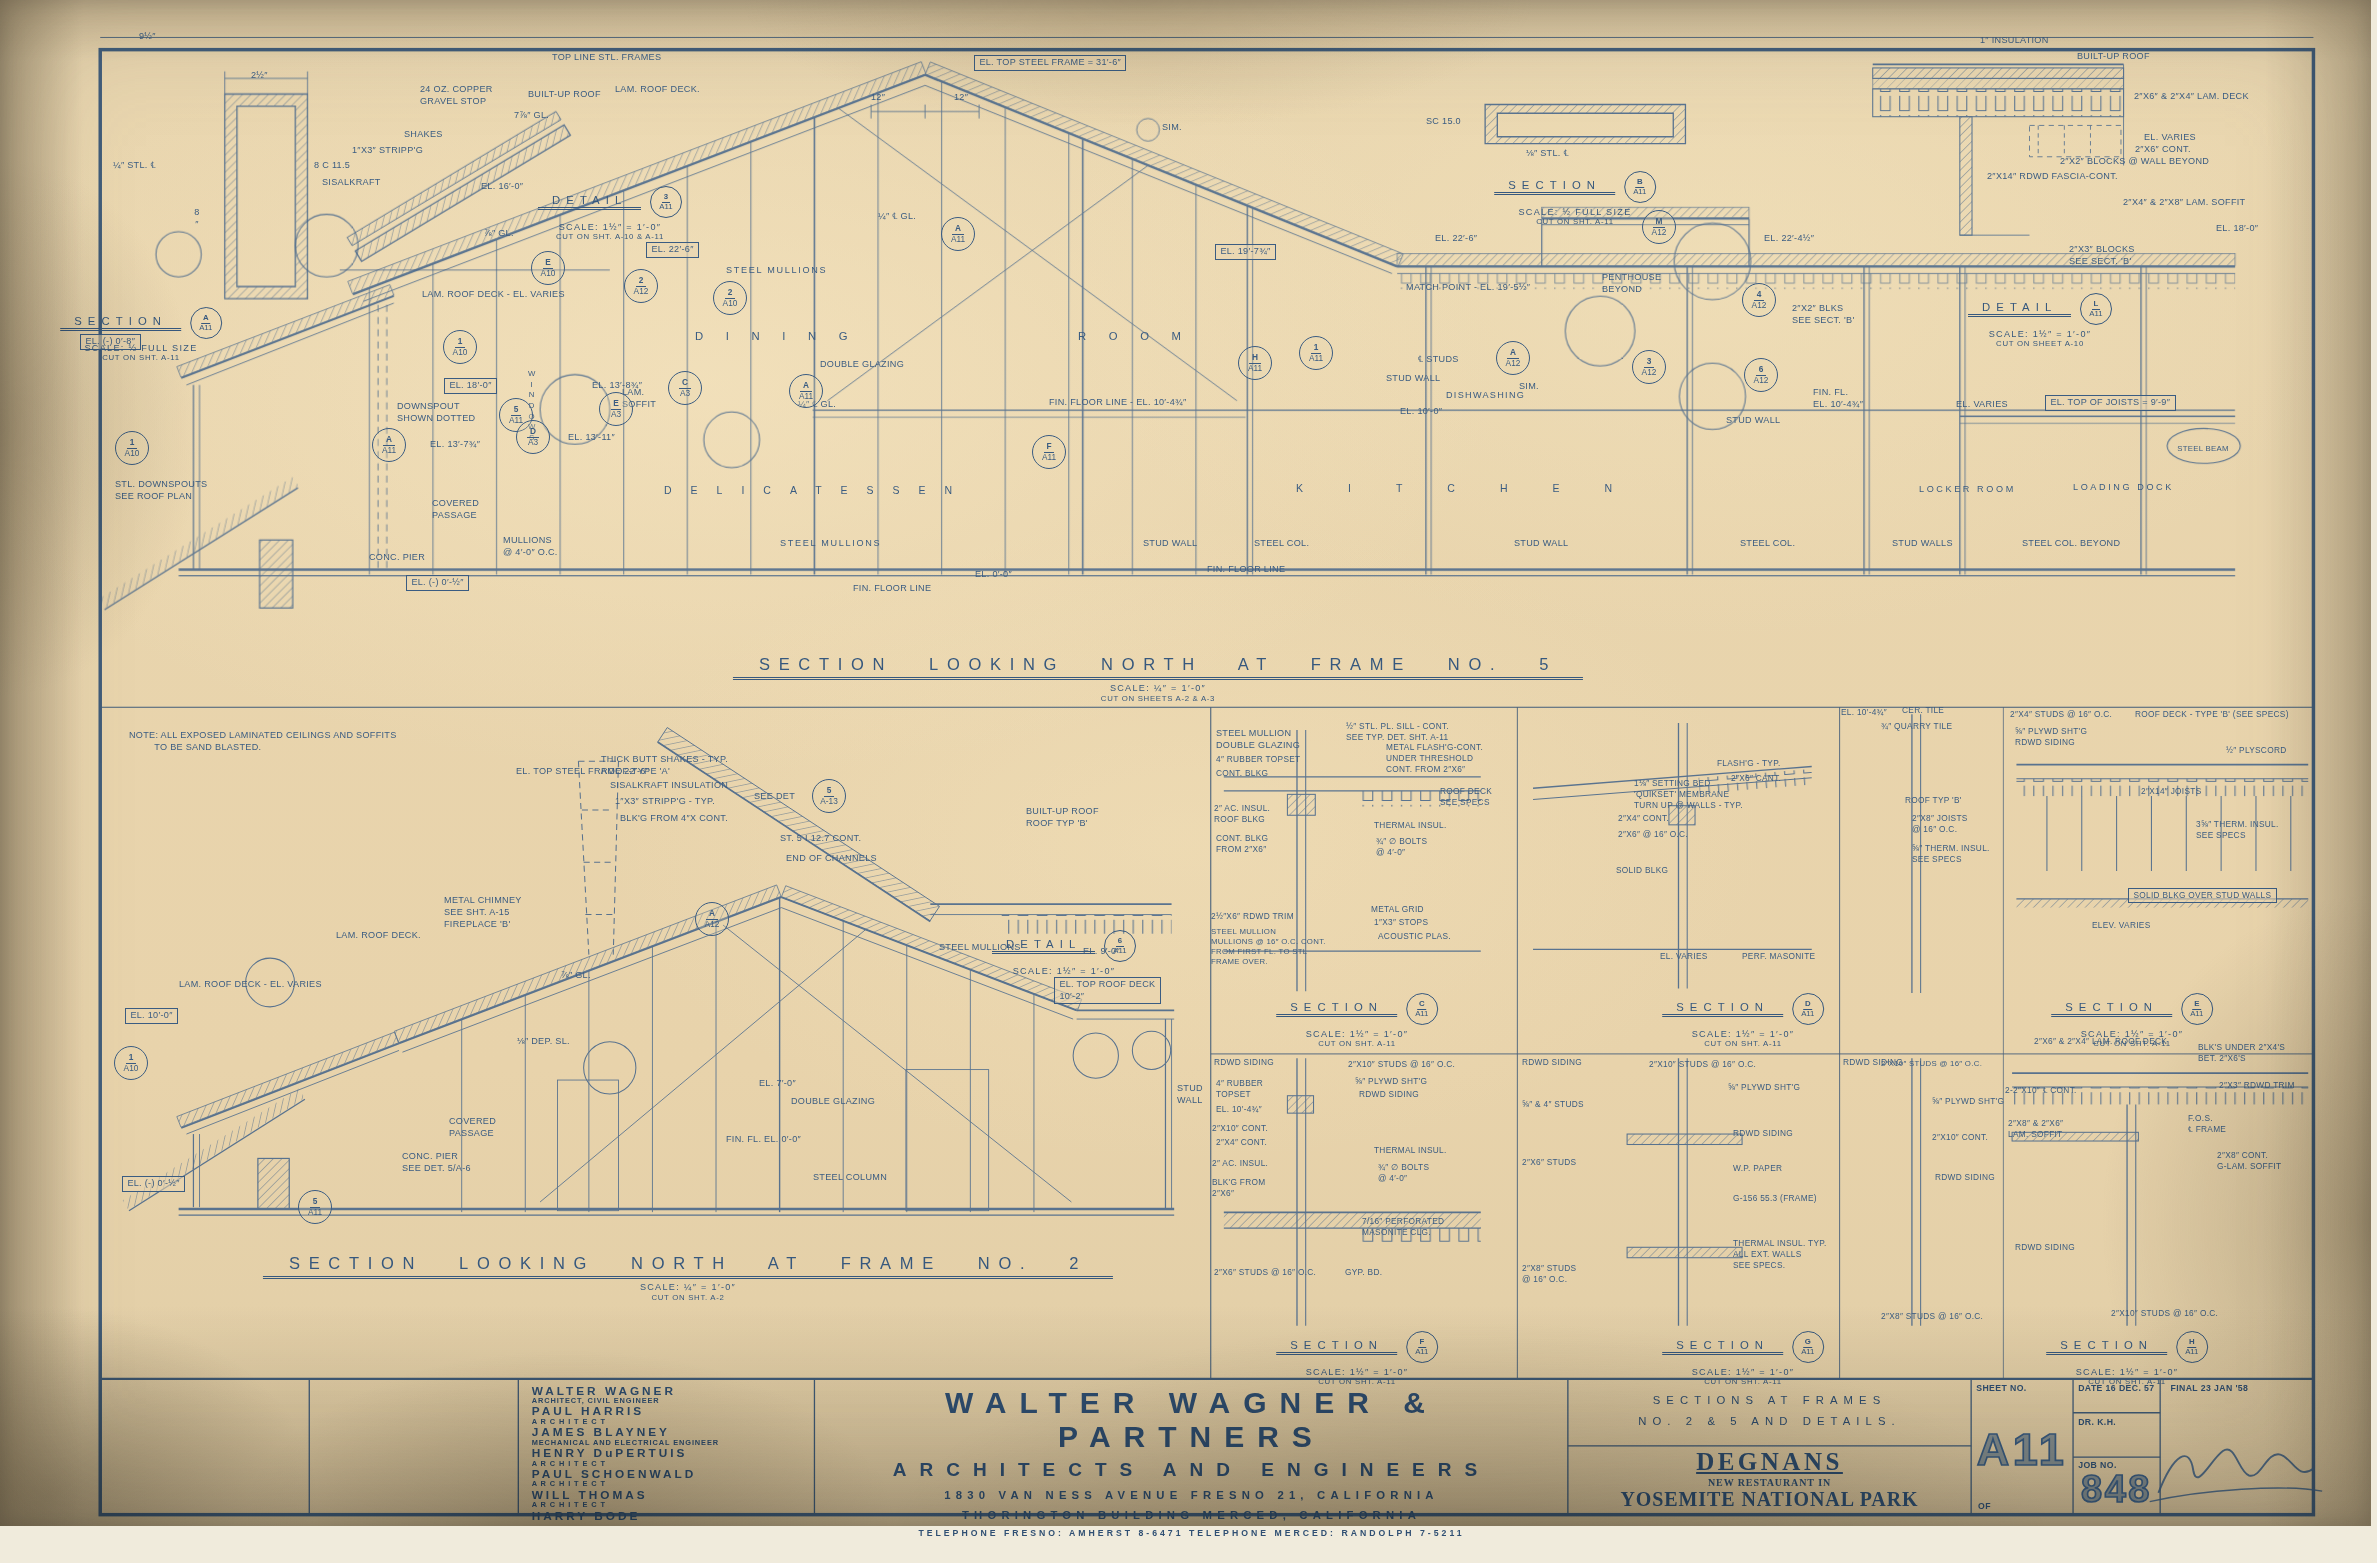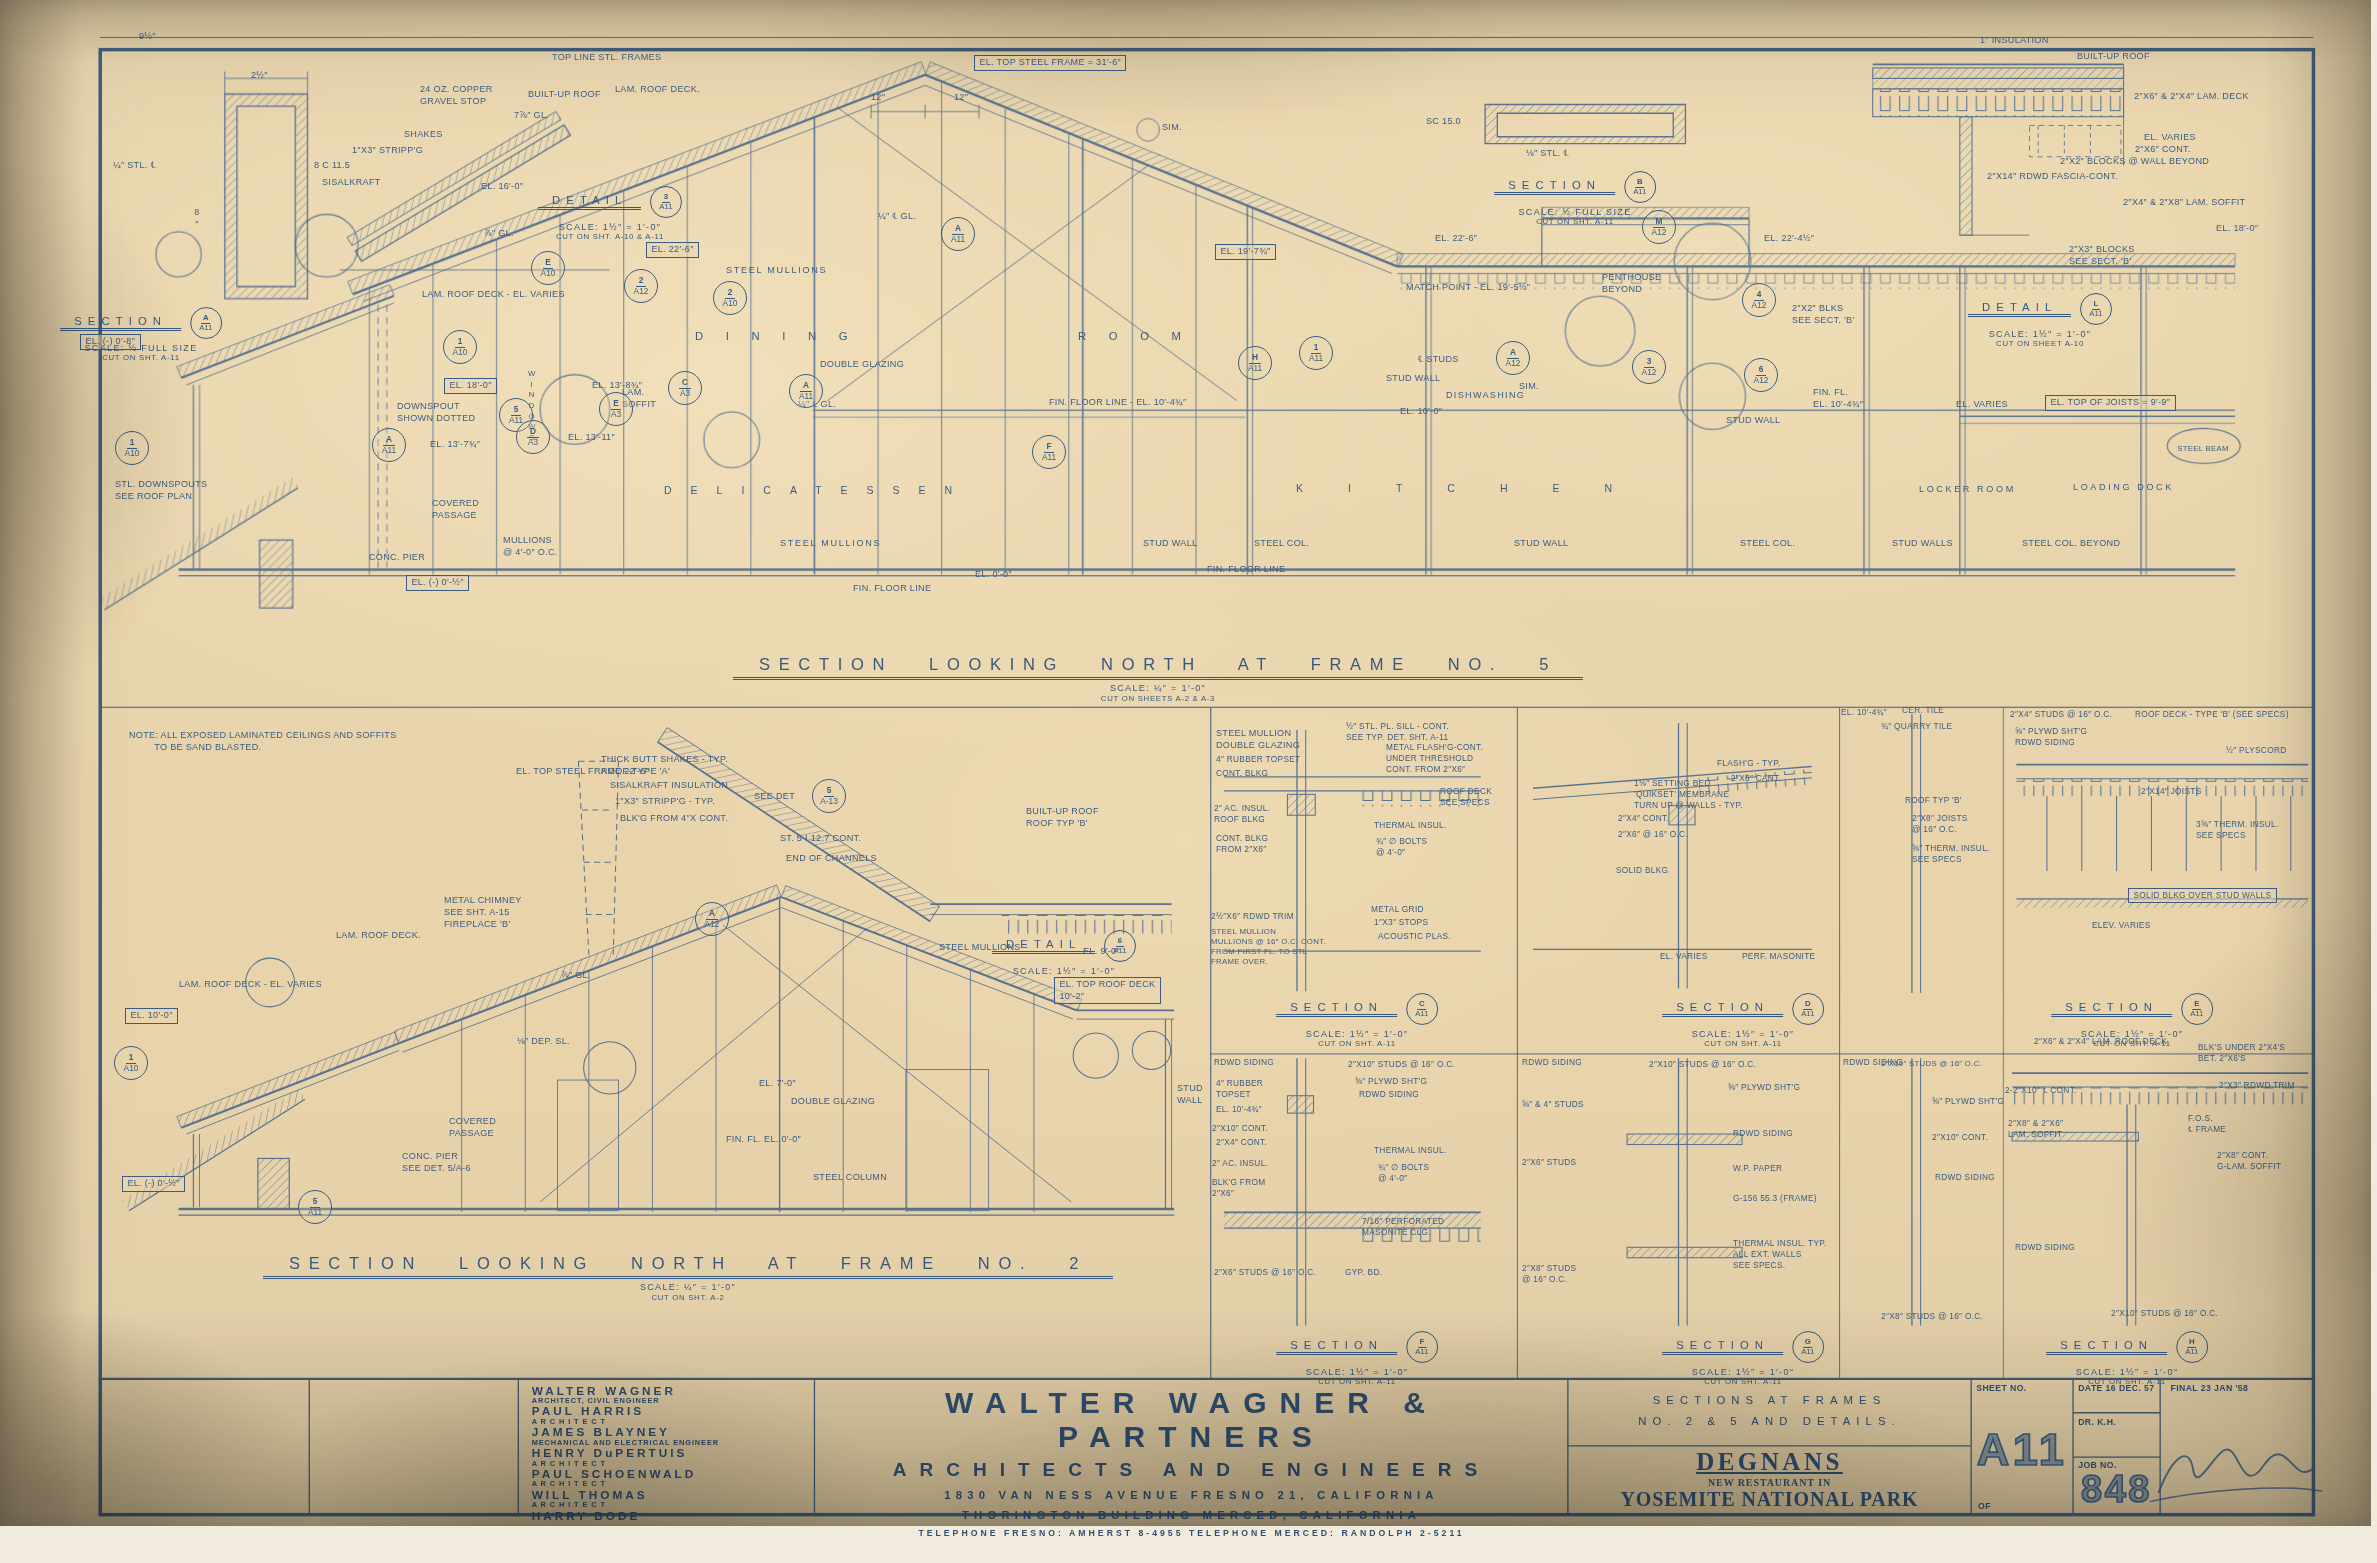--- a/index.html
+++ b/index.html
@@ -799,21 +799,21 @@
           <div class="tb-role">A R C H I T E C T</div>
           <div class="tb-name">WILL THOMAS</div>
           <div class="tb-role">A R C H I T E C T</div>
           <div class="tb-name">HARRY BODE</div>
         </div>
     <div class="tb-cell tb-firm">
       <div class="firm-name">WALTER WAGNER &amp; PARTNERS</div>
       <div class="firm-sub">ARCHITECTS AND ENGINEERS</div>
       <div class="firm-addr">1830 VAN NESS AVENUE FRESNO 21, CALIFORNIA</div>
       <div class="firm-addr">THORINGTON BUILDING MERCED, CALIFORNIA</div>
-      <div class="firm-phone">TELEPHONE FRESNO: AMHERST 8-4955 TELEPHONE MERCED: RANDOLPH 2-5211</div>
+      <div class="firm-phone">TELEPHONE FRESNO: AMHERST 8-6471 TELEPHONE MERCED: RANDOLPH 7-5211</div>
     </div>
     <div class="tb-cell tb-titles">
       <div>SECTIONS AT FRAMES</div>
       <div>NO. 2 &amp; 5 AND DETAILS.</div>
     </div>
     <div class="tb-cell tb-project">
       <div class="proj-name">DEGNANS</div>
       <div class="proj-sub">NEW RESTAURANT IN</div>
       <div class="proj-loc">YOSEMITE NATIONAL PARK</div>
     </div>

